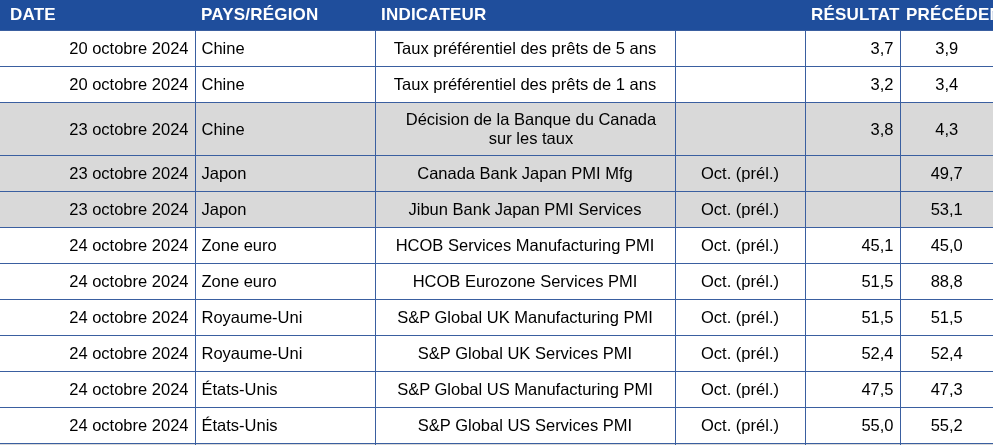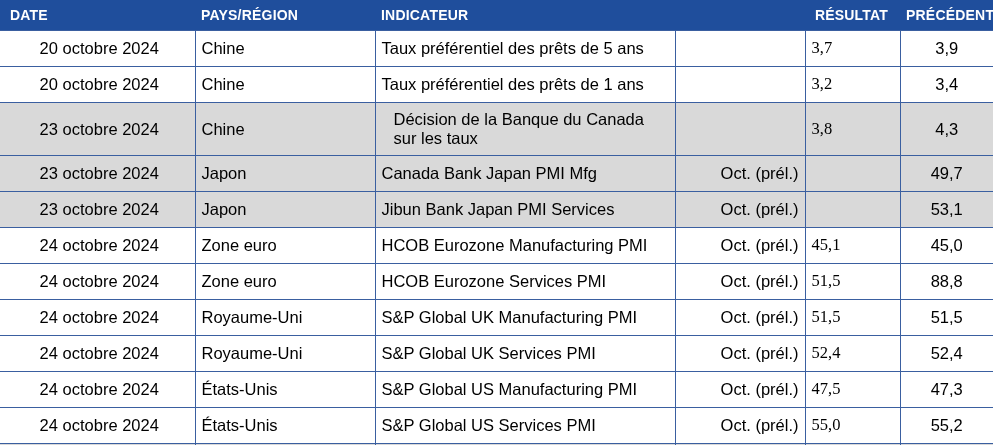--- a/index.html
+++ b/index.html
@@ -21,21 +21,21 @@
   .econ-table col.c-date      { width: 195px; }
   .econ-table col.c-country   { width: 180px; }
   .econ-table col.c-indicator { width: 300px; }
   .econ-table col.c-period    { width: 130px; }
   .econ-table col.c-result    { width: 95px; }
   .econ-table col.c-previous  { width: 93px; }
 
   thead th {
     background: #1F4E9C;
     color: #ffffff;
-    font-size: 14px;
+    font-size: 17px;
     font-weight: bold;
     letter-spacing: 0.2px;
     height: 30px;
     padding: 0 6px;
     border: none;
     vertical-align: middle;
     white-space: nowrap;
   }
   thead th.h-date {
     text-align: left;
@@ -53,28 +53,28 @@
     border-right: 1px solid #3a5fa0;
     border-top: 1px solid #3a5fa0;
     border-bottom: 1px solid #3a5fa0;
     vertical-align: middle;
     line-height: 1.15;
   }
   tbody tr.band td { background: #D9D9D9; }
   tbody tr.plain td { background: #FFFFFF; }
 
   td.date {
-    text-align: center;
+    text-align: right;
     padding-left: 10px;
     border-left: none;
   }
   td.country   { }
-  td.indicator { }
-  td.period    { text-align: right; }
-  td.result    { text-align: left; font-family: Liberation Serif, serif; }
+  td.indicator { text-align: center; }
+  td.period    { text-align: center; }
+  td.result    { text-align: right; }
   td.previous  { text-align: center; border-right: none; }
 
   tbody tr.tall td { height: 48px; }
   td.indicator.wrap { white-space: normal; padding-left: 18px; }
 </style>
 </head>
 <body>
 
 <table class="econ-table">
   <colgroup>
@@ -132,21 +132,21 @@
       <td class="date">23 octobre 2024</td>
       <td class="country">Japon</td>
       <td class="indicator">Jibun Bank Japan PMI Services</td>
       <td class="period">Oct. (prél.)</td>
       <td class="result"></td>
       <td class="previous">53,1</td>
     </tr>
     <tr class="plain">
       <td class="date">24 octobre 2024</td>
       <td class="country">Zone euro</td>
-      <td class="indicator">HCOB Eurozone Manufacturing PMI</td>
+      <td class="indicator">HCOB Services Manufacturing PMI</td>
       <td class="period">Oct. (prél.)</td>
       <td class="result">45,1</td>
       <td class="previous">45,0</td>
     </tr>
     <tr class="plain">
       <td class="date">24 octobre 2024</td>
       <td class="country">Zone euro</td>
       <td class="indicator">HCOB Eurozone Services PMI</td>
       <td class="period">Oct. (prél.)</td>
       <td class="result">51,5</td>

